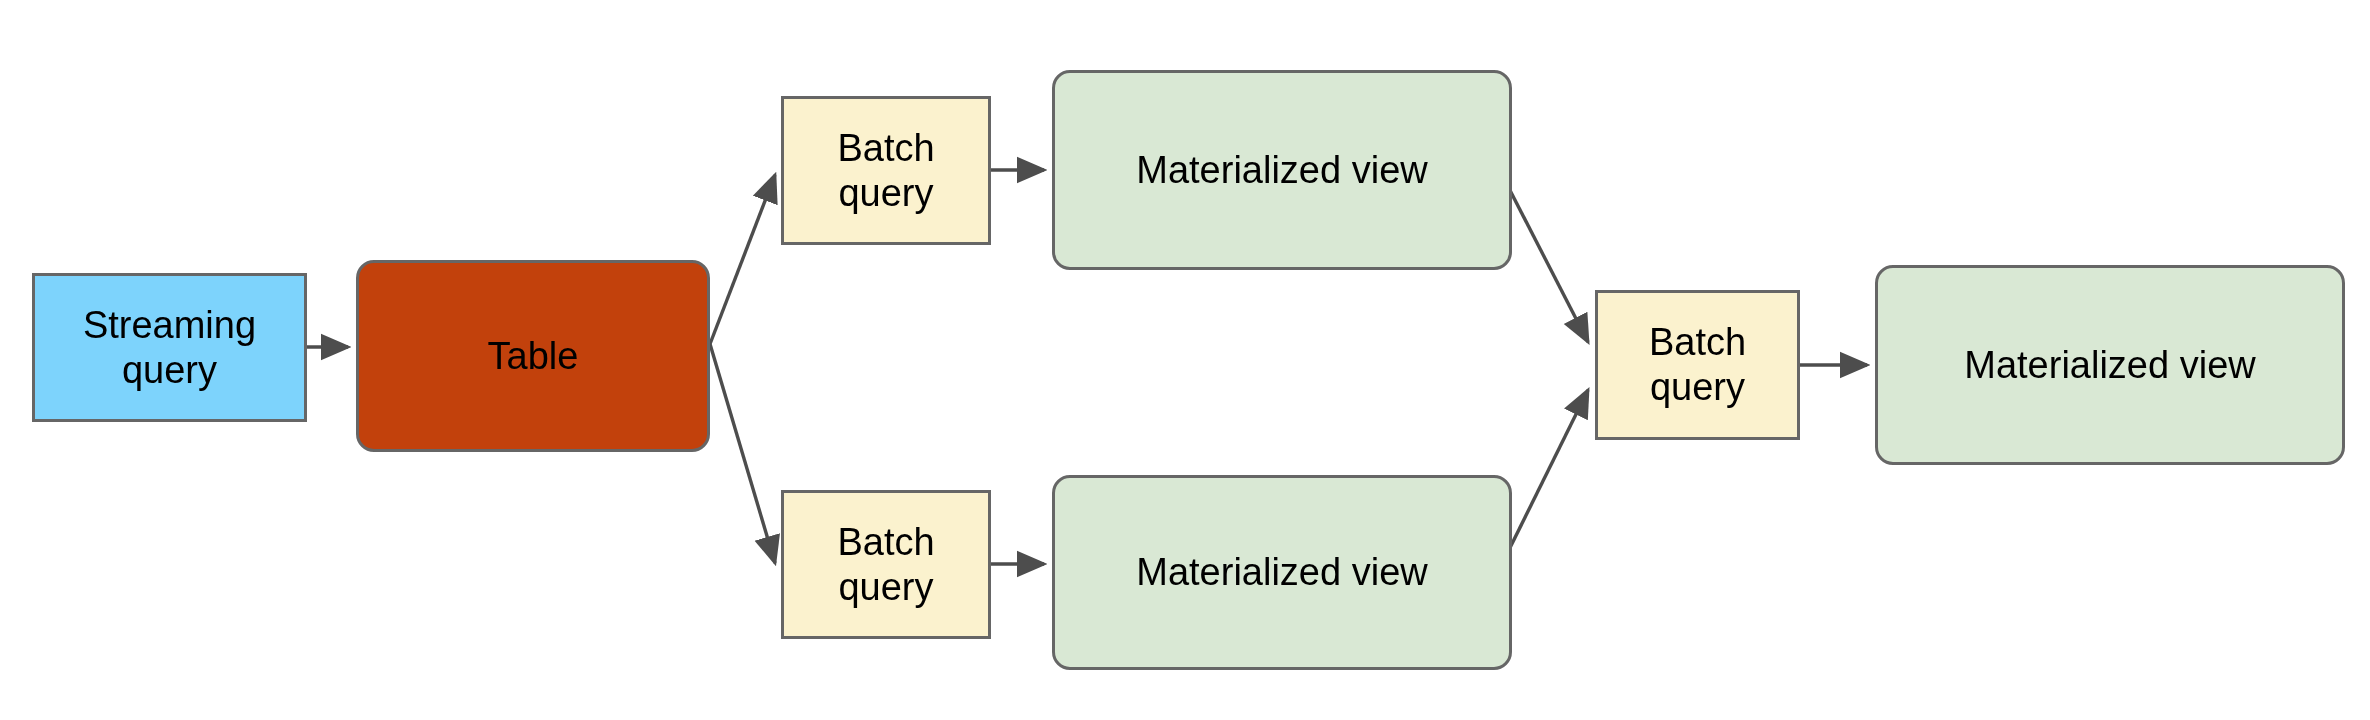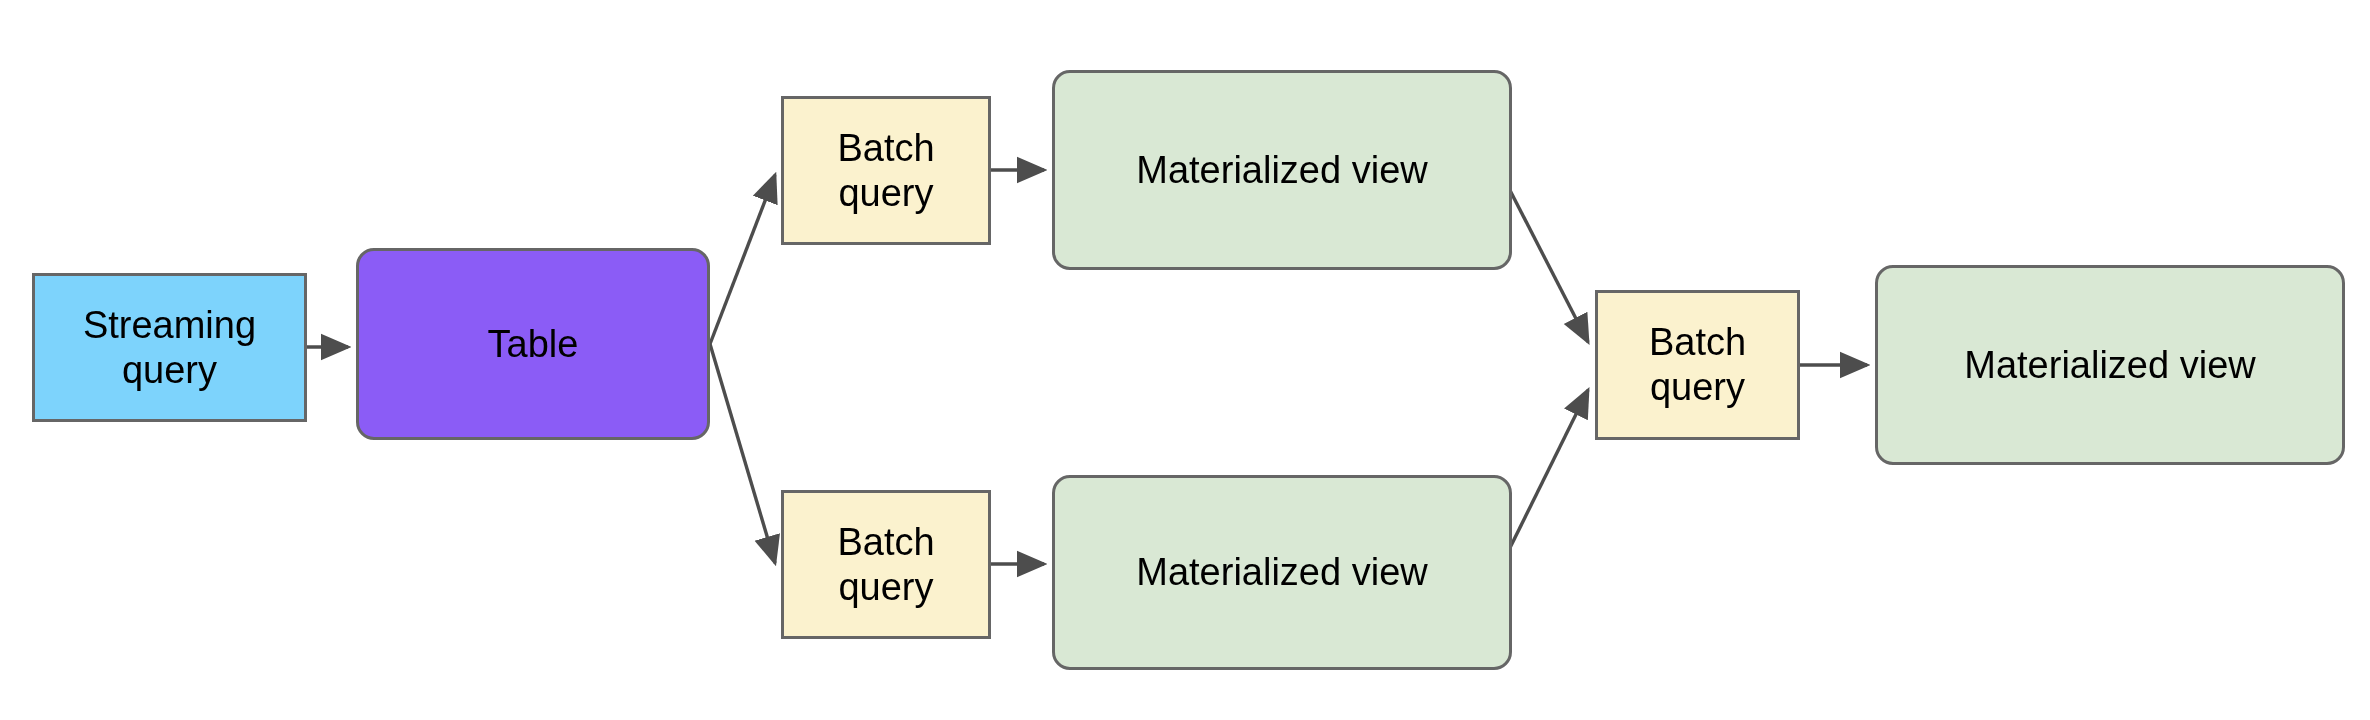--- a/index.html
+++ b/index.html
@@ -73,21 +73,21 @@
         <path d="M 1498 572 L 1588 390" stroke="#4d4d4d"></path>
         <path d="M 1800 365 L 1867 365" stroke="#4d4d4d"></path>
       </g>
   </svg>
 
   <div id="node-layer">
       <div class="node type-query" style="left: 32px; top: 273px; width: 275px; height: 149px; font-size: 38px; background: #7dd3fc; border-color: rgb(102, 102, 102); color: rgb(0, 0, 0); border-radius: 0px;">
         <span class="node-label">Streaming
 query</span>
       </div>
-      <div class="node type-store" style="left: 356px; top: 248px; width: 354px; height: 192px; font-size: 38px; background: #8b5cf6; border-color: rgb(102, 102, 102); color: rgb(0, 0, 0);">
+      <div class="node type-store" style="left: 356px; top: 260px; width: 354px; height: 192px; font-size: 38px; background: #c2410c; border-color: rgb(102, 102, 102); color: rgb(0, 0, 0);">
         <span class="node-label">Table</span>
       </div>
       <div class="node type-query" style="left: 781px; top: 96px; width: 210px; height: 149px; font-size: 38px; background: rgb(251, 242, 206); border-color: rgb(102, 102, 102); color: rgb(0, 0, 0); border-radius: 0px;">
         <span class="node-label">Batch
 query</span>
       </div>
       <div class="node type-store" style="left: 1052px; top: 70px; width: 460px; height: 200px; font-size: 38px; background: rgb(217, 232, 212); border-color: rgb(102, 102, 102); color: rgb(0, 0, 0);">
         <span class="node-label">Materialized view</span>
       </div>
       <div class="node type-query" style="left: 781px; top: 490px; width: 210px; height: 149px; font-size: 38px; background: rgb(251, 242, 206); border-color: rgb(102, 102, 102); color: rgb(0, 0, 0); border-radius: 0px;">

